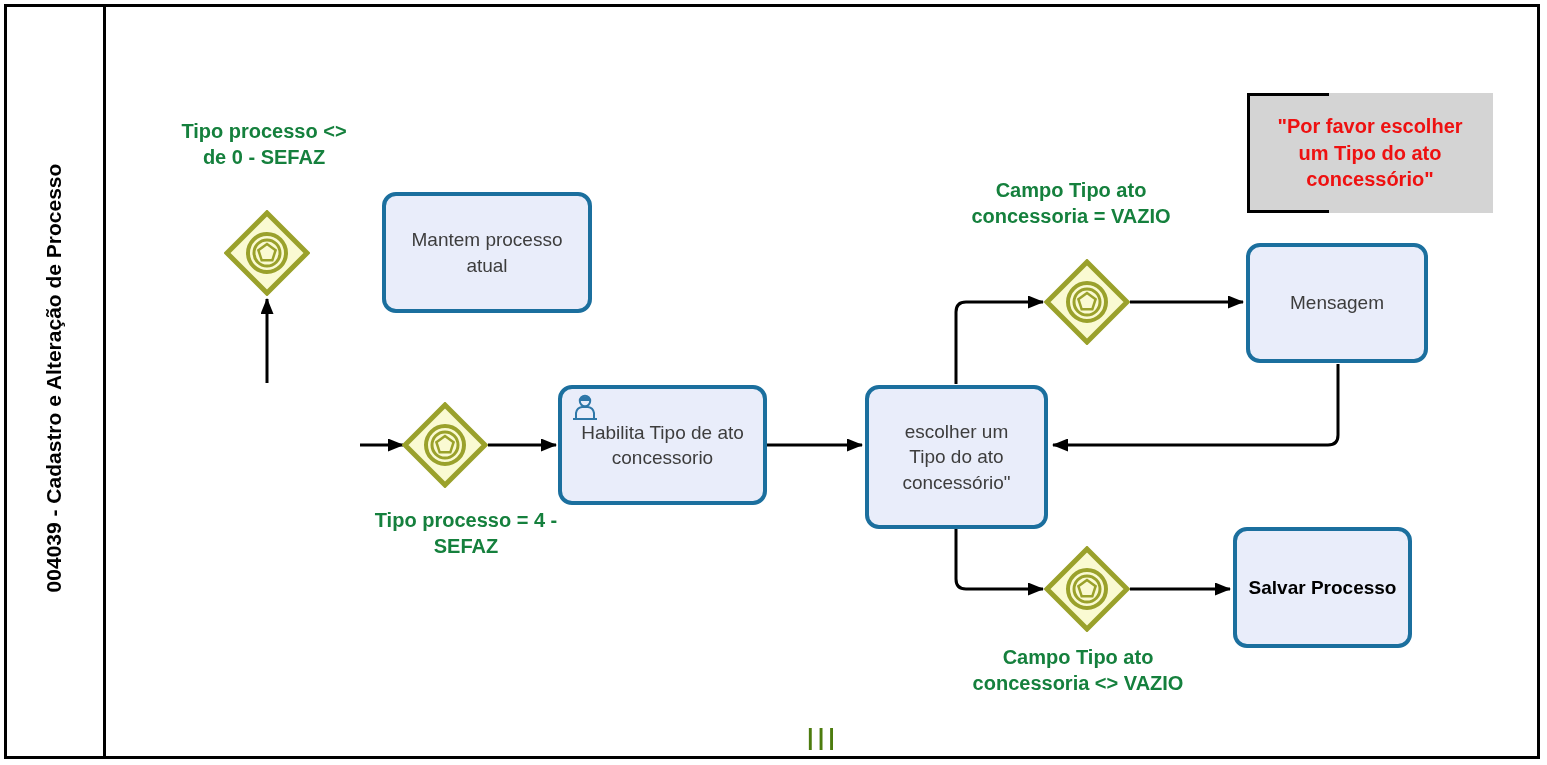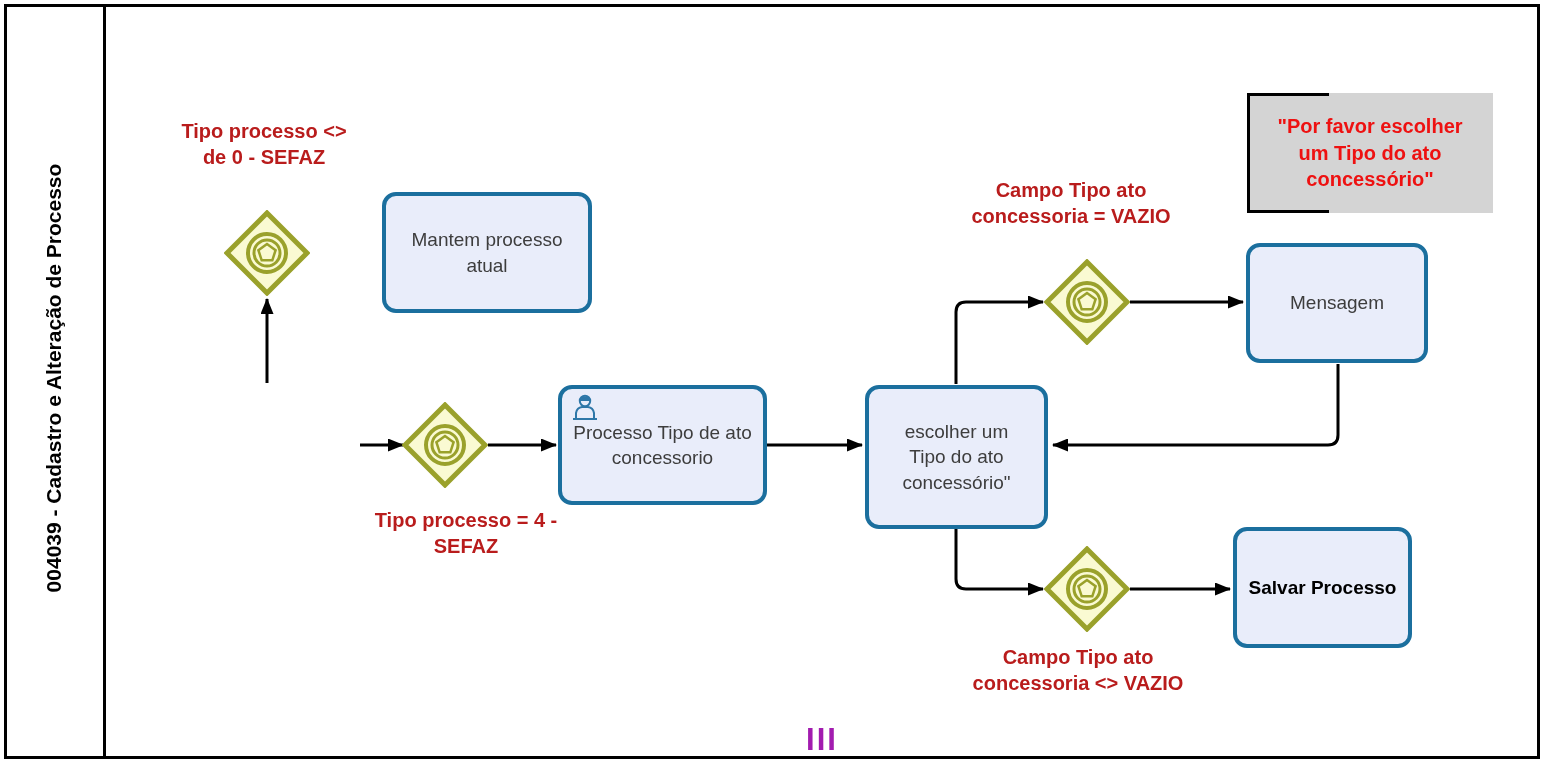--- a/index.html
+++ b/index.html
@@ -59,21 +59,21 @@
     left: 6px; top: 4px;
     width: 32px; height: 32px;
   }
   
   .gateway { position: absolute; width: 86px; height: 86px; }
   
   .flow-label {
     position: absolute;
     font-size: 20px;
     font-weight: bold;
-    color: #b91c1c;
+    color: #15803d;
     text-align: center;
     line-height: 1.3;
     white-space: pre-line;
   }
   
   .annotation {
     position: absolute;
     left: 1247px; top: 93px;
     width: 246px; height: 120px;
     background: #D4D4D4;
@@ -98,23 +98,23 @@
     line-height: 1.32;
     white-space: pre-line;
   }
   
   .loop-marker {
     position: absolute;
     left: 782px; top: 722px;
     width: 80px;
     text-align: center;
     font-size: 31px;
-    font-weight: bold;
+    font-weight: normal;
     letter-spacing: 2px;
-    color: #a21caf;
+    color: #4d7c0f;
   }
   .connectors {
     position: absolute;
     left: 0; top: 0;
     pointer-events: none;
   }
 </style>
 </head>
 <body>
 
@@ -149,21 +149,21 @@
 atual</div>
   </div>
 
   <div class="task" style="left:558px; top:385px; width:209px; height:120px;">
     <svg class="user-icon" viewBox="0 0 32 32">
       <circle cx="17" cy="8" r="5.2" fill="none" stroke="#2E77A8" stroke-width="2"></circle>
       <path d="M17 3.2 A5.2 5.2 0 0 1 22.2 8 L12 8 A5.2 5.2 0 0 1 17 3.2 Z" fill="#2E77A8"></path>
       <path d="M8 25 L8 20 Q9 14.5 14 14 L20 14 Q25 14.5 26 20 L26 25" fill="none" stroke="#2E77A8" stroke-width="2"></path>
       <line x1="5" y1="26" x2="29" y2="26" stroke="#2E77A8" stroke-width="2"></line>
     </svg>
-    <div class="task-label">Processo Tipo de ato
+    <div class="task-label">Habilita Tipo de ato
 concessorio</div>
   </div>
 
   <div class="task" style="left:865px; top:385px; width:183px; height:144px;">
     <div class="task-label">escolher um
 Tipo do ato
 concessório"</div>
   </div>
 
   <div class="task" style="left:1233px; top:527px; width:179px; height:121px;">

